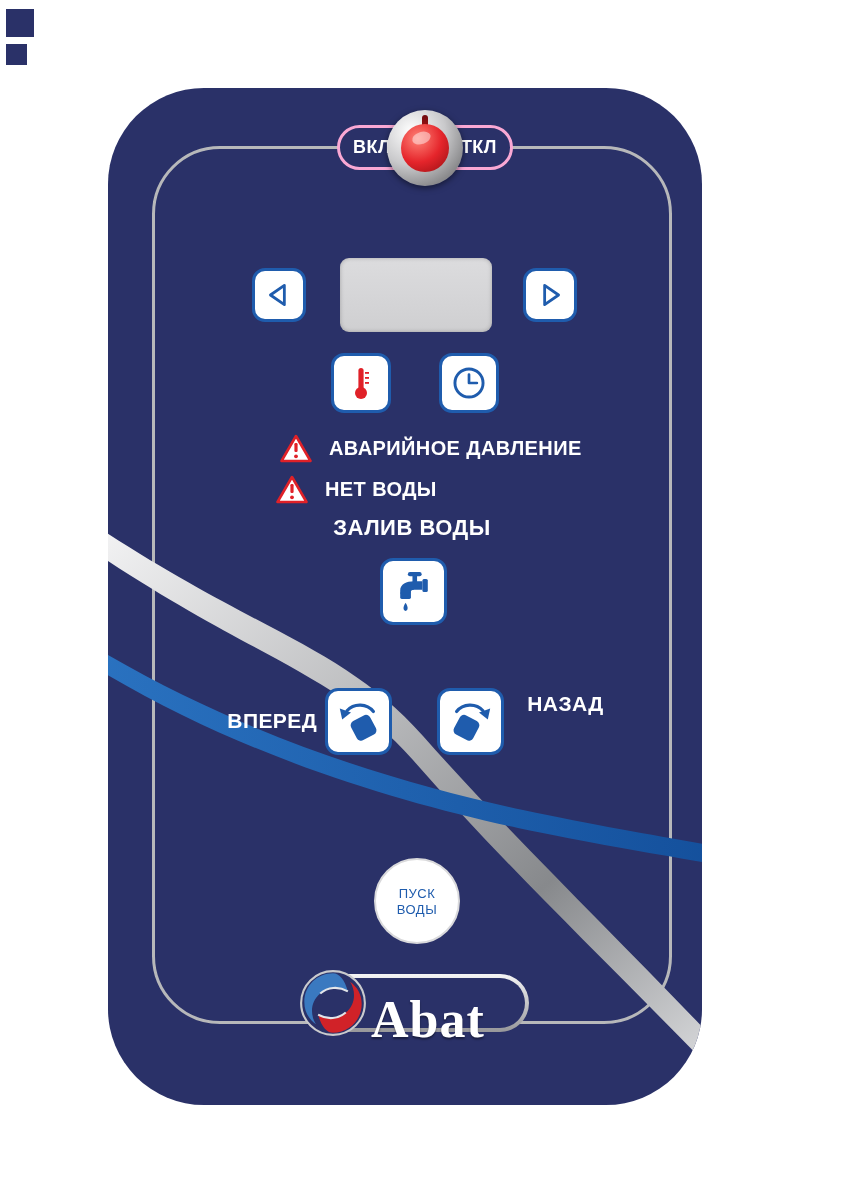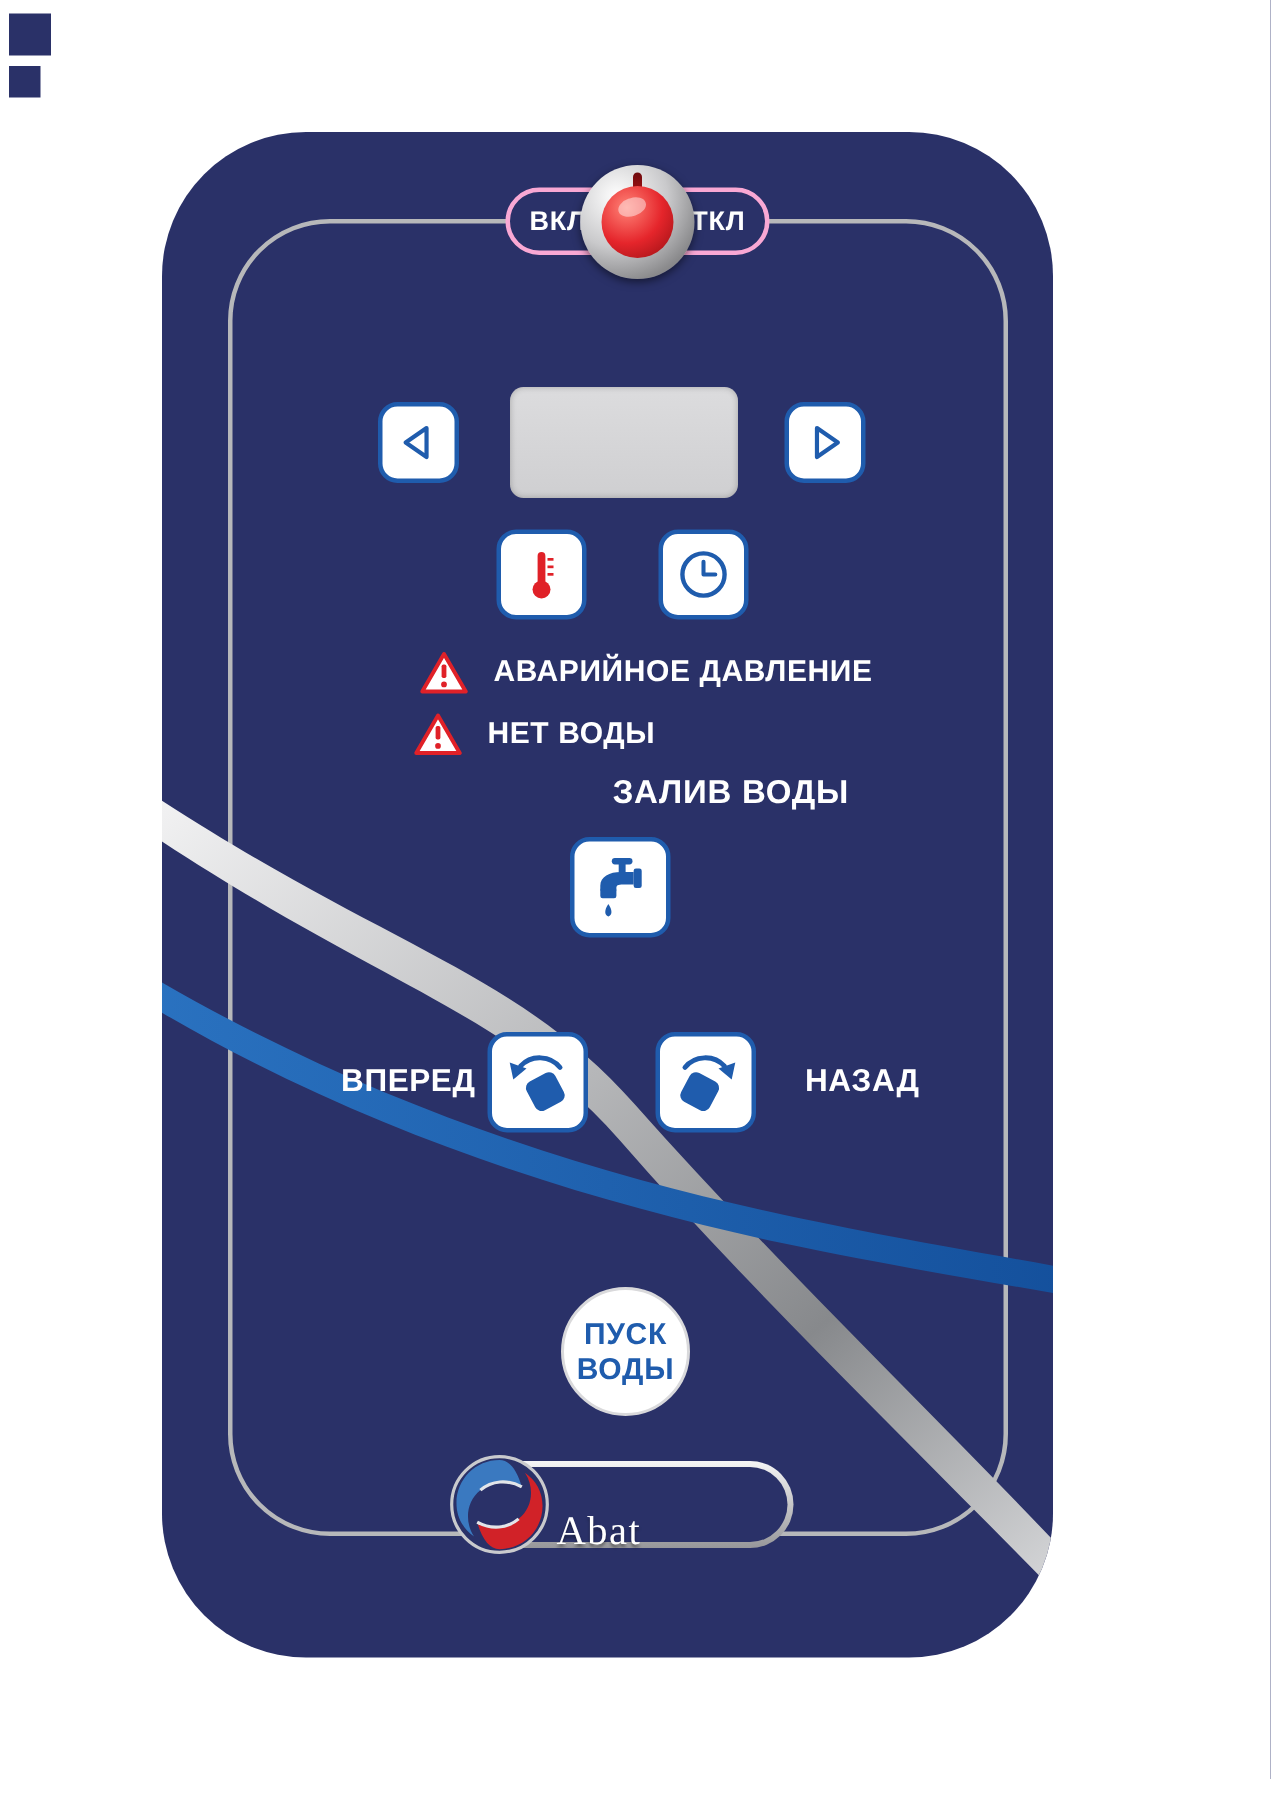--- a/index.html
+++ b/index.html
@@ -70,51 +70,51 @@
 
   
   .warn-row { position:absolute; display:flex; align-items:center; gap:17px; z-index:4; }
   .warn-row.w1 { left:172px; top:346px; }
   .warn-row.w2 { left:168px; top:387px; }
   .warn-label { color:#fff; font-weight:bold; font-size:20px; letter-spacing:.4px; white-space:nowrap; }
 
   
   .sec-label {
     position:absolute; color:#fff; font-weight:bold; font-size:22px;
-    letter-spacing:.5px; text-align:right; z-index:4; white-space:nowrap;
+    letter-spacing:.5px; text-align:center; z-index:4; white-space:nowrap;
   }
   .lbl-zaliv { left:150px; top:427px; width:308px; }
   .lbl-tilt  { left:159px; top:554px; width:308px; }
   .side-label {
     position:absolute; color:#fff; font-weight:bold; font-size:21px;
     letter-spacing:.4px; z-index:4; white-space:nowrap;
   }
   .lbl-fwd  { left:114px; top:621px; width:95px; text-align:right; }
-  .lbl-back { left:410px; top:621px; width:95px; text-align:right; }
+  .lbl-back { left:410px; top:604px; width:95px; text-align:center; }
 
   
   .start-stop {
     position:absolute; left:266px; top:770px; width:86px; height:86px; border-radius:50%;
     background:#ffffff; border:2px solid #d9d9db; z-index:4; cursor:pointer;
     display:flex; flex-direction:column; align-items:center; justify-content:center; gap:3px;
   }
-  .start-stop span { color:#1f5cad; font-weight:bold; font-size:20px; letter-spacing:.5px; line-height:1; }
+  .start-stop span { color:#1f5cad; font-weight:normal; font-size:13px; letter-spacing:.5px; line-height:1; }
 
   
   .brand-pill {
     position:absolute; left:195px; top:886px; width:226px; height:58px; border-radius:29px;
     background: linear-gradient(#f5f5f6, #97979a); padding:4px; z-index:5;
   }
   .brand-inner {
     width:100%; height:100%; border-radius:25px; background:#2a3168;
     display:flex; align-items:center; justify-content:flex-start; padding-left:64px;
   }
   .brand-mark { position:absolute; left:-4px; top:-5px; width:68px; height:68px; z-index:6; }
   .brand-name {
-    font-family:"Liberation Serif", serif; font-weight:normal; font-size:27px; color:#ffffff;
+    font-family:"Liberation Serif", serif; font-weight:bold; font-size:52px; color:#ffffff;
     letter-spacing:1px; text-shadow:0 2px 2px rgba(0,0,0,.4); line-height:1;margin-top:34px;
   }
 </style>
 </head>
 <body>
 
 <div id="screen">
 
   <div class="corner-mark m1"></div>
   <div class="corner-mark m2"></div>

